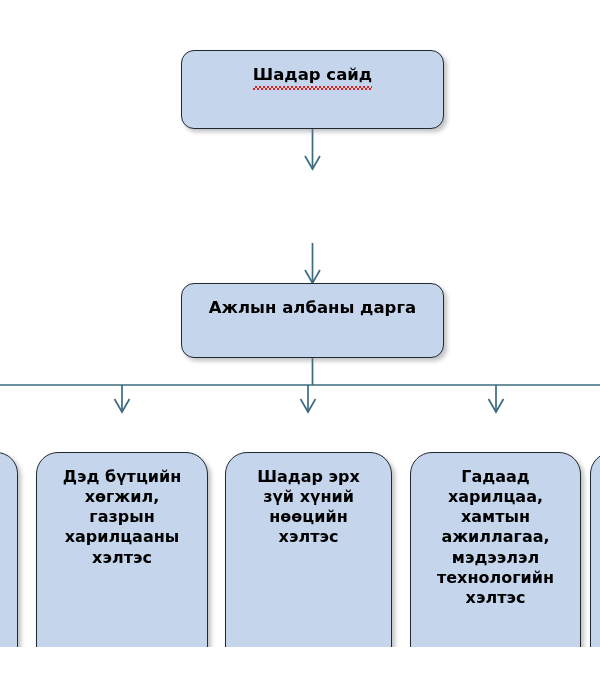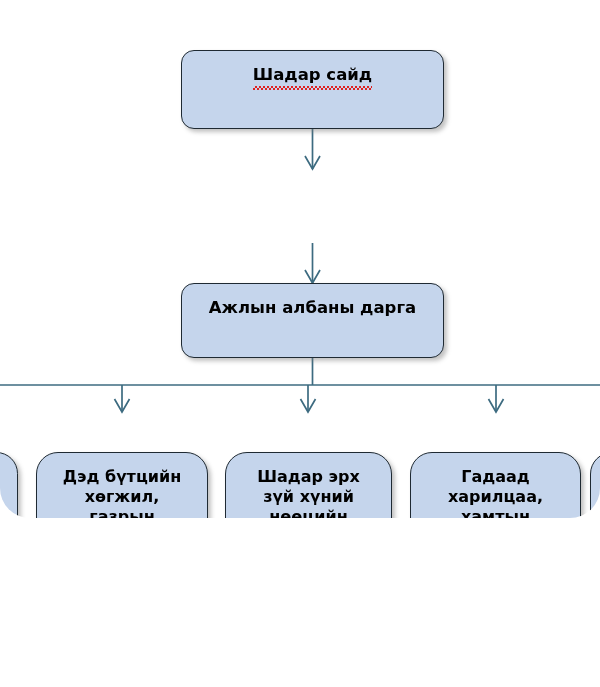--- a/index.html
+++ b/index.html
@@ -7,24 +7,23 @@
     margin: 0;
     padding: 0;
     background: #ffffff;
   }
   body {
     font-family: "DejaVu Sans", sans-serif;
   }
   #canvas {
     position: relative;
     width: 600px;
-    height: 518px;
+    height: 647px;
     background: #ffffff;
     overflow: hidden;
-    border-radius: 30px;
   }
   svg.connectors {
     position: absolute;
     left: 0;
     top: 0;
     width: 600px;
     height: 687px;
     overflow: visible;
     pointer-events: none;
   }
@@ -147,20 +146,20 @@
 хэлтэс</span>
   </div>
 
   <div class="node leaf" style="left:410px; top:412px; width:171px; height:228px;">
     <span class="txt">Гадаад
 харилцаа,
 хамтын
 ажиллагаа,
 мэдээлэл
 технологийн
-хүний</span>
+хэлтэс</span>
   </div>
 
   <div class="node leaf clipped" style="left:590px; top:412px; width:45px; height:228px;">
     <span class="txt"></span>
   </div>
 
 </div>
 
 </body></html>

